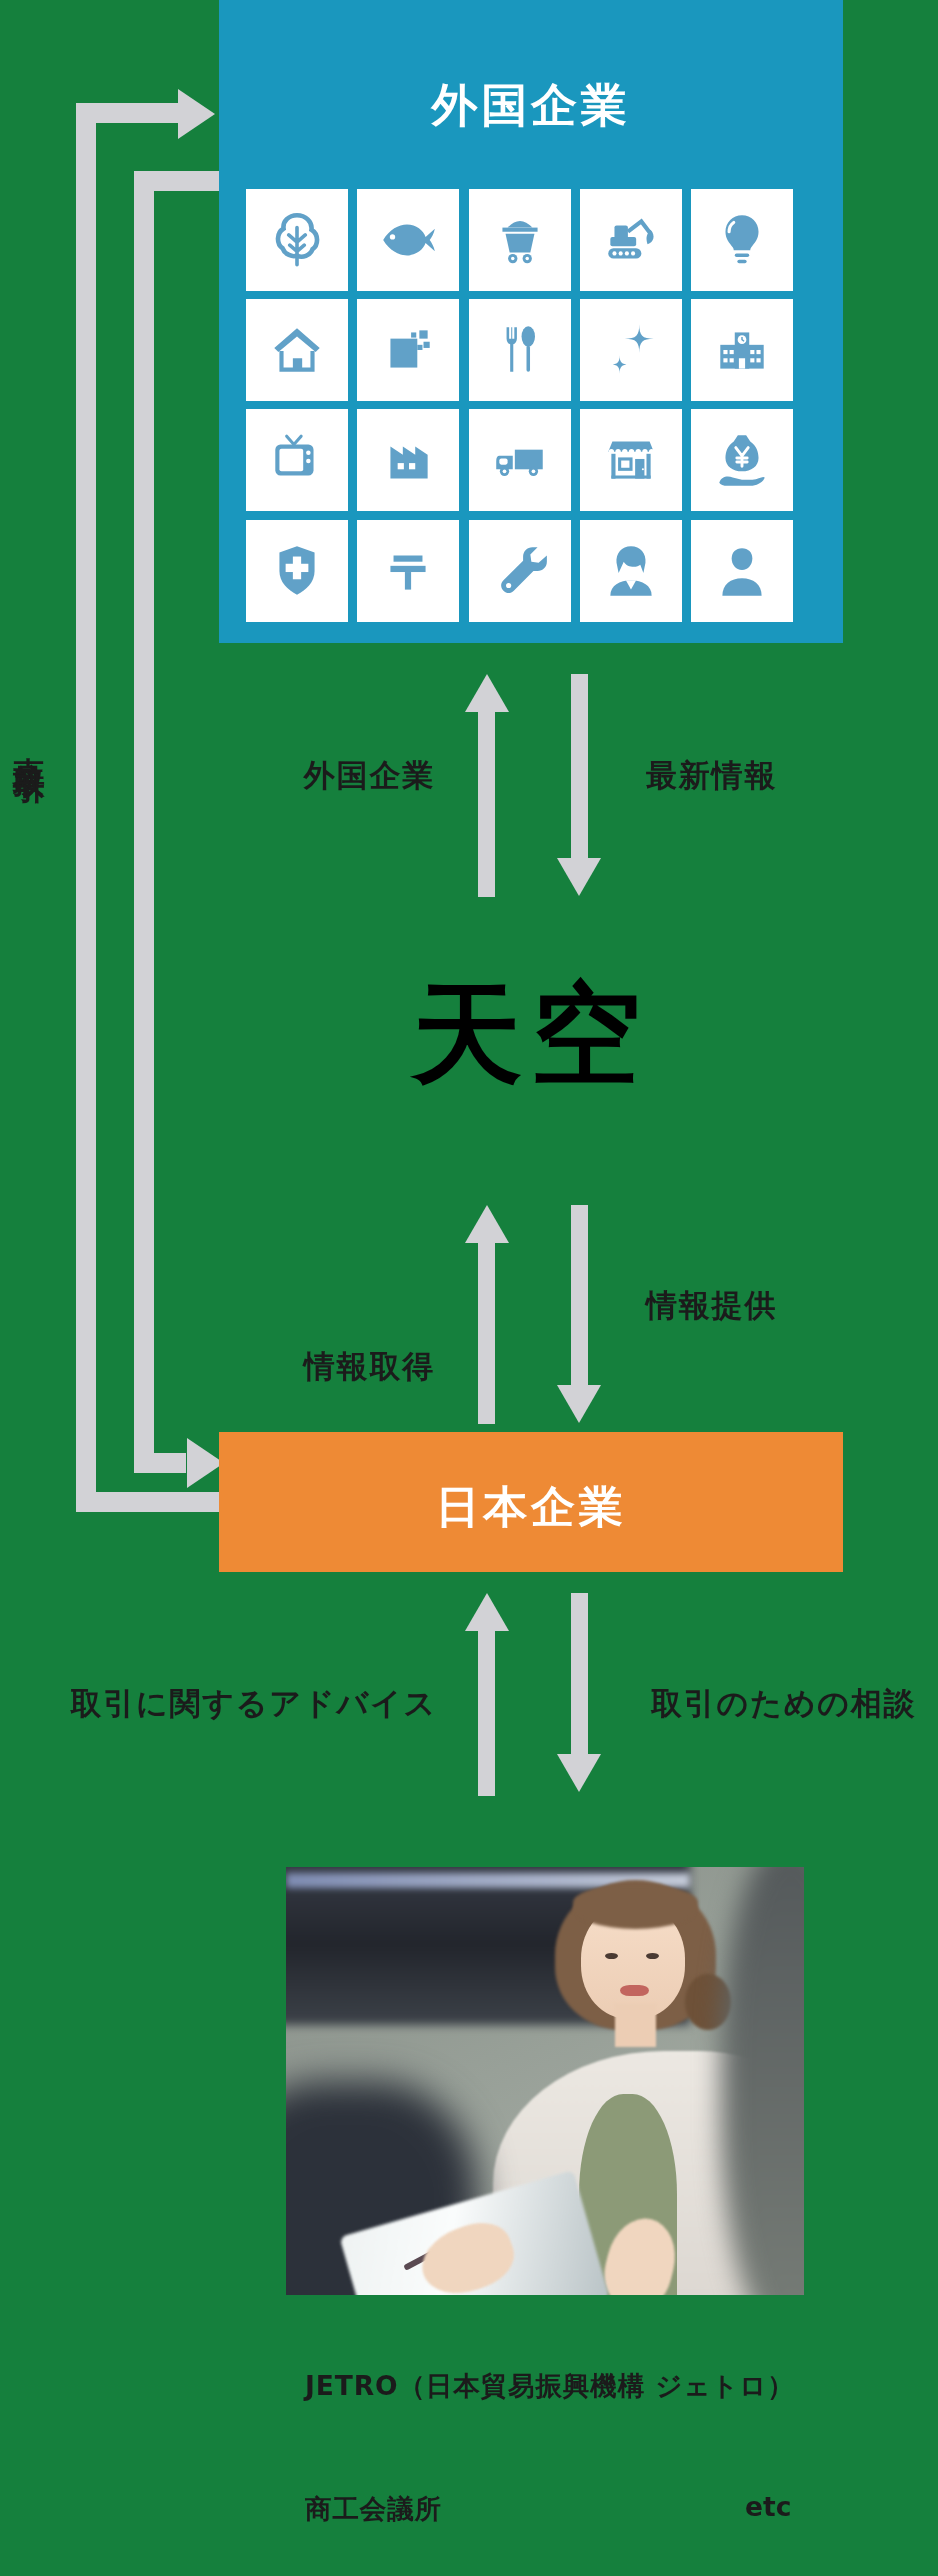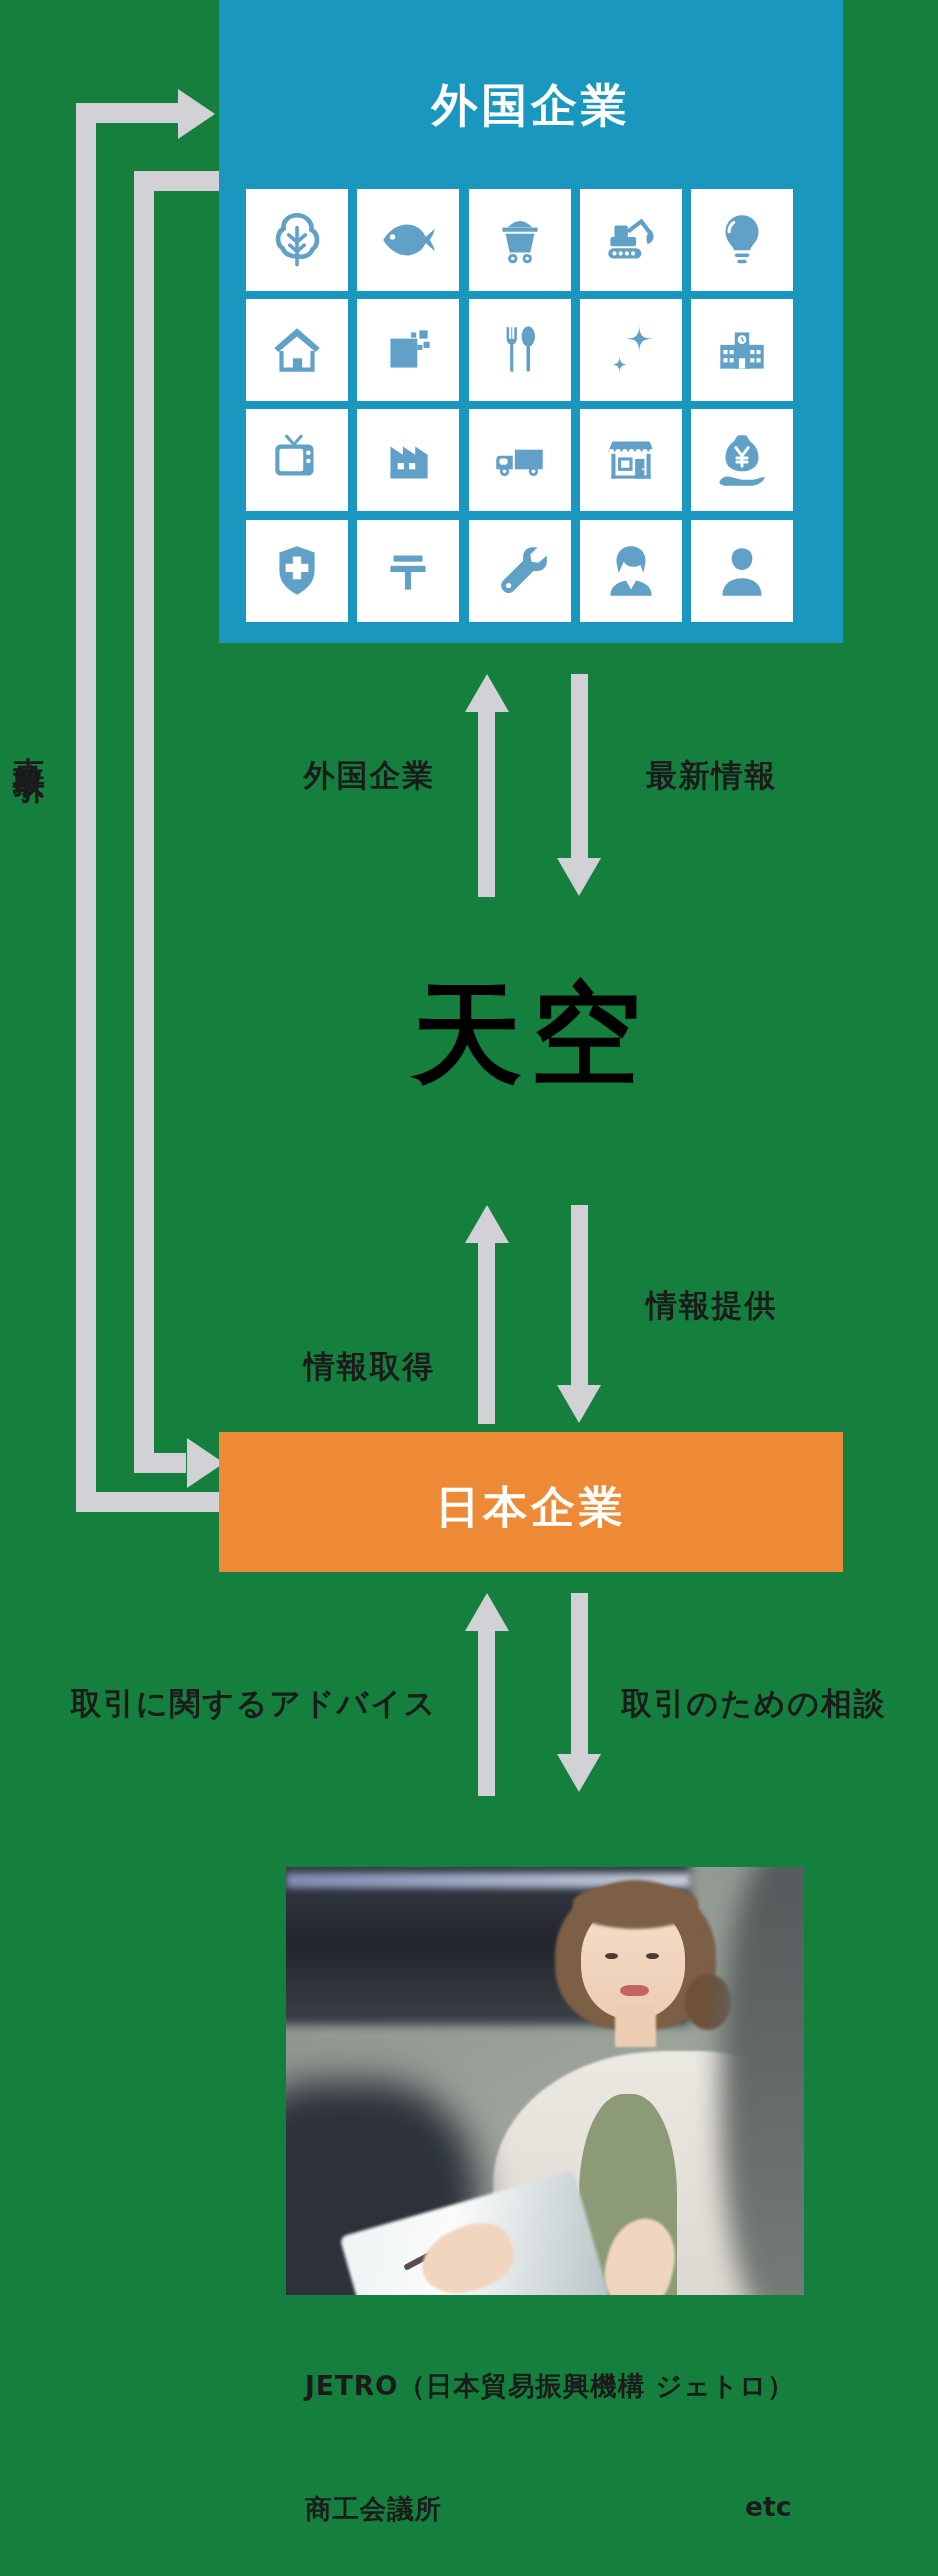--- a/index.html
+++ b/index.html
@@ -306,21 +306,21 @@
 
   <div>
     <div class="head-up" style="left:465px;top:1593px;"></div>
     <div class="shaft" style="left:478px;top:1630px;width:17.4px;height:166px;"></div>
   </div>
   <div>
     <div class="shaft" style="left:571px;top:1593px;width:17.4px;height:163px;"></div>
     <div class="head-down" style="left:557px;top:1754px;"></div>
   </div>
   <div class="flow-label lbl-left" style="left:55px;top:1683px;width:382px;">取引に関するアドバイス</div>
-  <div class="flow-label" style="left:621px;top:1683px;font-family:Liberation Serif, serif;">取引のための相談</div>
+  <div class="flow-label" style="left:651px;top:1683px;font-family:Liberation Serif, serif;">取引のための相談</div>
 
   <div id="photo">
     <div class="ph-screen"></div>
     <div class="ph-screen-glow"></div>
     <div class="ph-hair"></div>
     <div class="ph-bun"></div>
     <div class="ph-face"></div>
     <div class="ph-fringe"></div>
     <div class="ph-eye-l"></div>
     <div class="ph-eye-r"></div>

